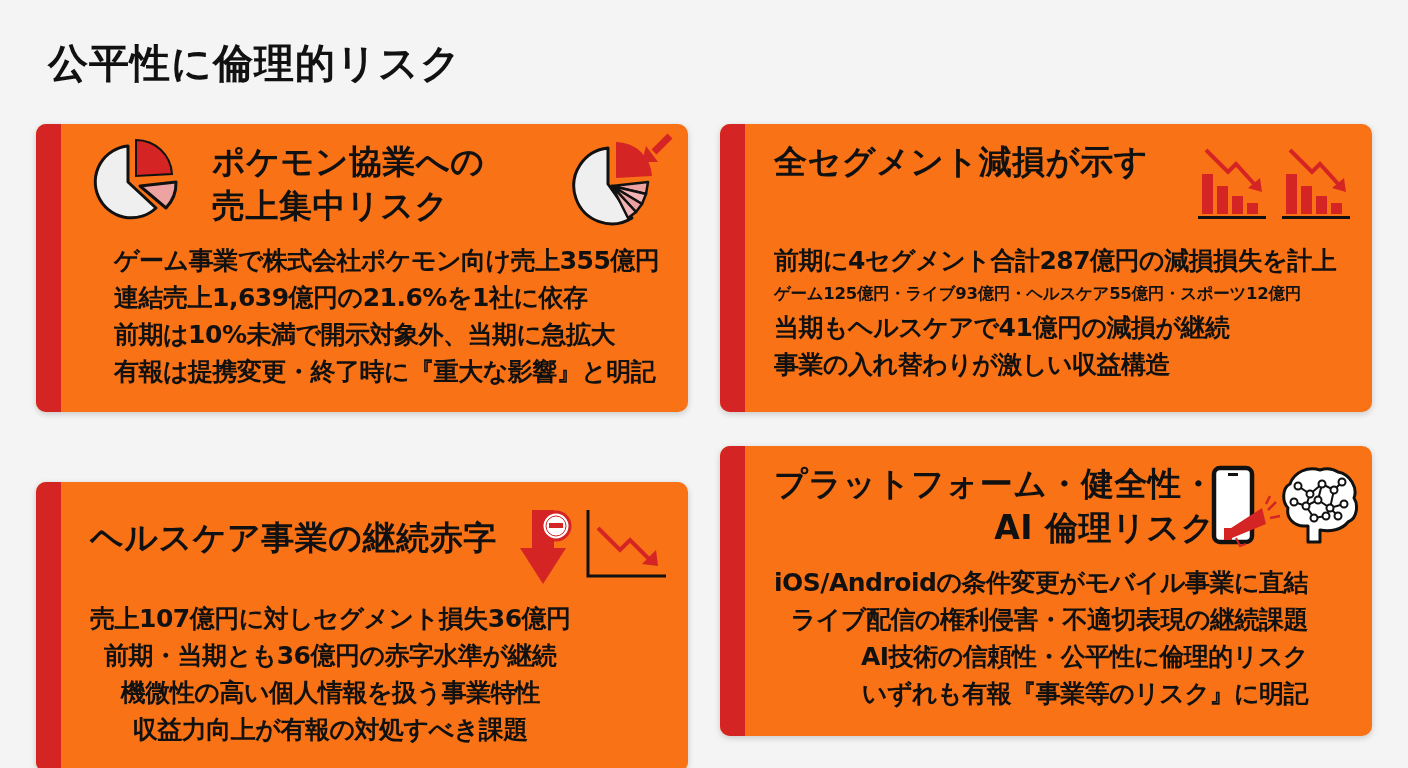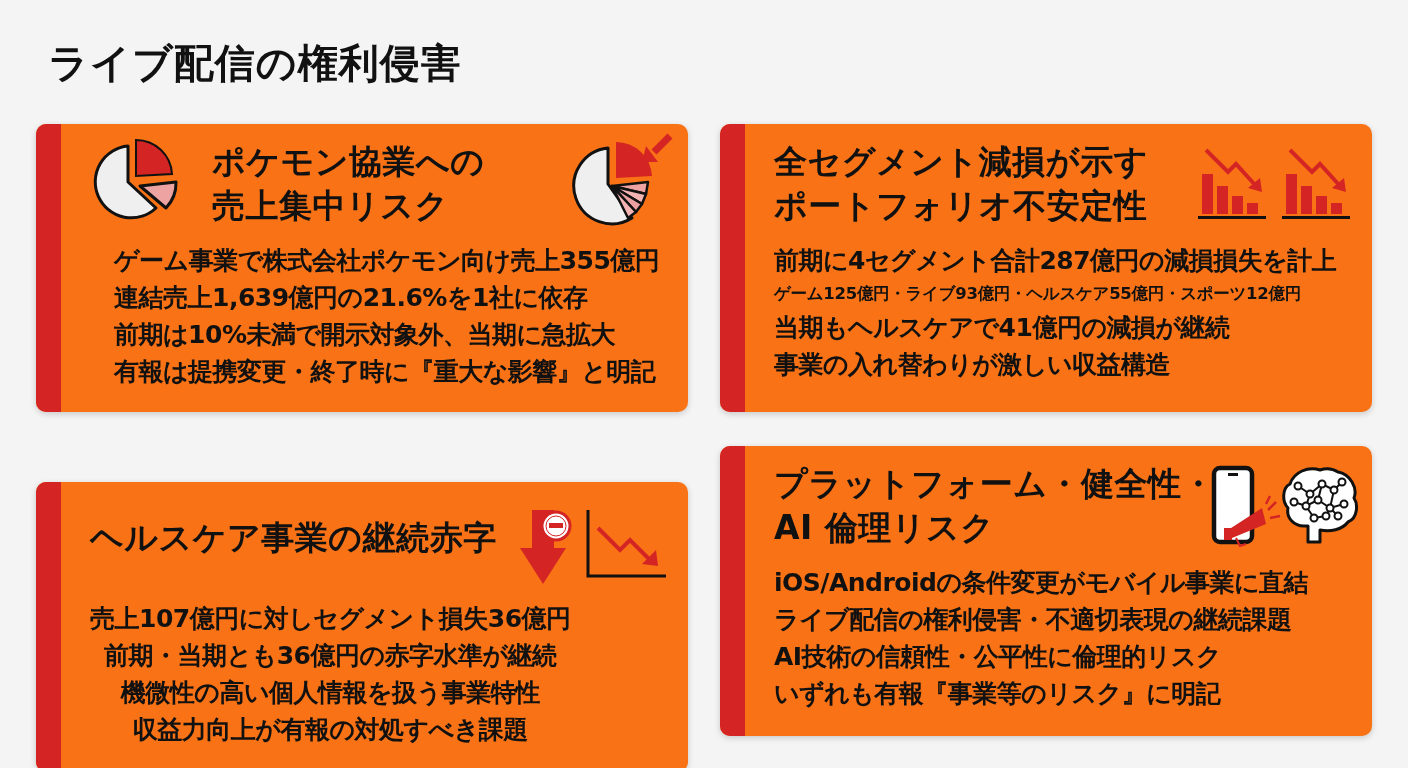--- a/index.html
+++ b/index.html
@@ -52,26 +52,26 @@
   }
   .card-body .line.small {
     font-size: 16.5px;
     line-height: 30px;
     letter-spacing: -0.3px;
   }
   .icon { position: absolute; }
   #card1 { left: 36px; top: 124px; width: 652px; height: 288px; }
   #card2 { left: 720px; top: 124px; width: 652px; height: 288px; padding-left: 20px; }
   #card3 { left: 36px; top: 446px; width: 652px; height: 290px; margin-top: 36px; }
-  #card4 { left: 720px; top: 446px; width: 652px; height: 290px; }
+  #card4 { left: 720px; top: 446px; width: 652px; height: 290px; text-align: right; }
 </style>
 </head>
 <body>
 
-<h1 class="page-title">ライブ配信の権利侵害</h1>
+<h1 class="page-title">公平性に倫理的リスク</h1>
 
 <section class="card" id="card1">
   <div class="accent"></div>
 
   <svg class="icon" style="left:52px; top:12px;" width="92" height="86" viewBox="0 0 92 86">
     <path d="M40 46 L40 10 A36 36 0 1 0 68 72 Z" fill="#efefef" stroke="#111" stroke-width="3" stroke-linejoin="round"></path>
     <path d="M48 40 L48 4 A36 36 0 0 1 84 38 Z" fill="#d42424" stroke="#111" stroke-width="2"></path>
     <path d="M52 50 L88 46 A36 36 0 0 1 78 72 Z" fill="#eea3a3" stroke="#111" stroke-width="3" stroke-linejoin="round"></path>
   </svg>
 
@@ -97,21 +97,20 @@
     <div class="line">前期は10%未満で開示対象外、当期に急拡大</div>
     <div class="line">有報は提携変更・終了時に『重大な影響』と明記</div>
   </div>
 </section>
 
 <section class="card" id="card2">
   <div class="accent"></div>
 
   <div class="card-title" style="left:54px; top:16px;">
     <div>全セグメント減損が示す</div>
-    <div>ポートフォリオ不安定性</div>
   </div>
 
   <svg class="icon" style="left:478px; top:22px;" width="72" height="76" viewBox="0 0 72 76">
     <rect x="4" y="28" width="11" height="40" fill="#d42424"></rect>
     <rect x="19" y="40" width="11" height="28" fill="#d42424"></rect>
     <rect x="34" y="50" width="11" height="18" fill="#d42424"></rect>
     <rect x="49" y="57" width="11" height="11" fill="#d42424"></rect>
     <polyline points="8,4 30,26 38,18 58,40" fill="none" stroke="#d42424" stroke-width="4"></polyline>
     <polygon points="64,46 50,42 62,32" fill="#d42424"></polygon>
     <rect x="0" y="70" width="68" height="3" fill="#111"></rect>

